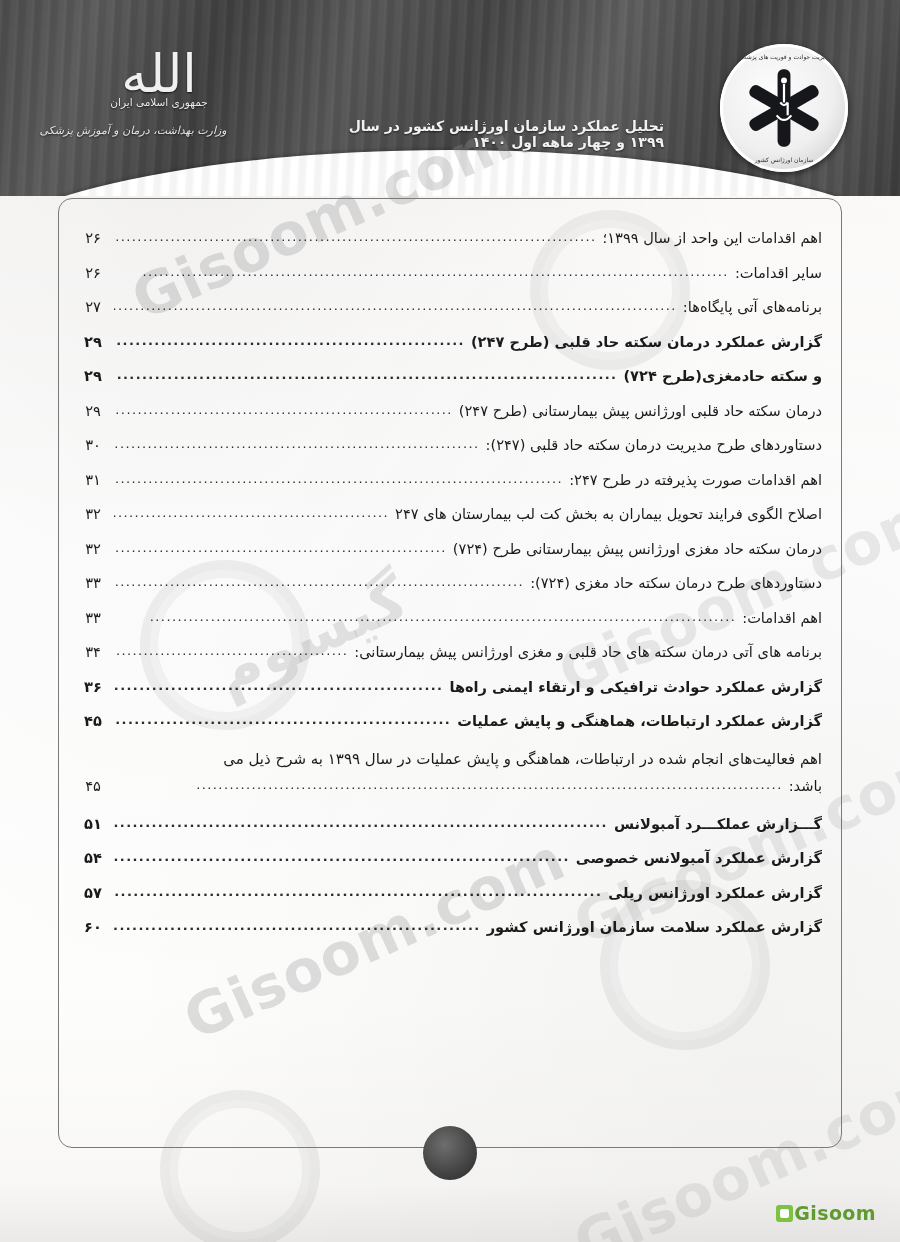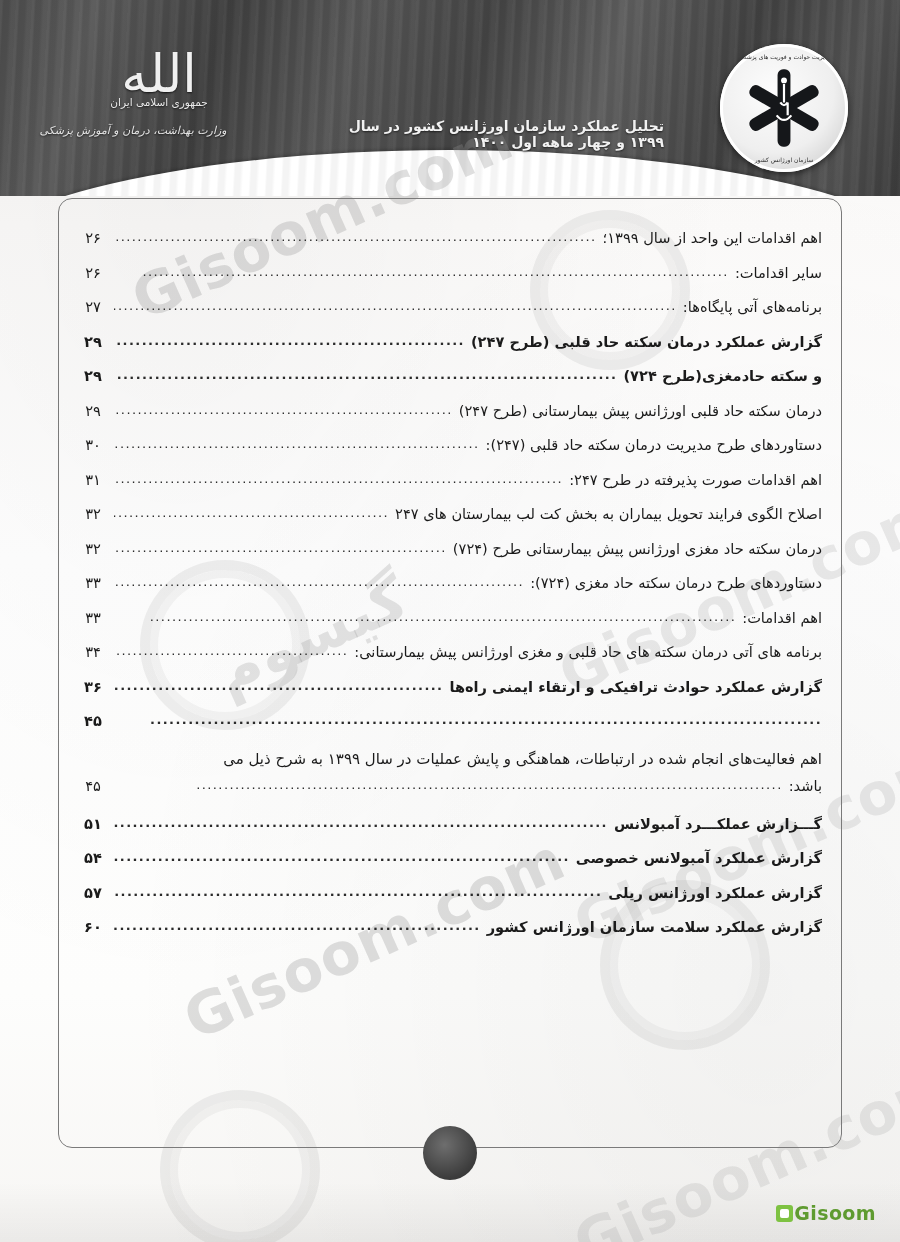--- a/index.html
+++ b/index.html
@@ -434,20 +434,21 @@
       <span class="toc-page">۳۴</span>
     </div>
 
     <div class="toc-row bold">
       <span class="toc-text">گزارش عملکرد حوادث ترافیکی و ارتقاء ایمنی راه‌ها</span>
       <span class="toc-dots">..........................................................................................................</span>
       <span class="toc-page">۳۶</span>
     </div>
 
     <div class="toc-row bold">
+      <span class="toc-text">گزارش عملکرد ارتباطات، هماهنگی و پایش عملیات</span>
       <span class="toc-dots">..........................................................................................................</span>
       <span class="toc-page">۴۵</span>
     </div>
 
     <div class="toc-para">اهم فعالیت‌های انجام شده در ارتباطات، هماهنگی و پایش عملیات در سال ۱۳۹۹ به شرح ذیل می</div>
     <div class="toc-row" style="margin-bottom:17px;">
       <span class="toc-text">باشد:</span>
       <span class="toc-dots">..........................................................................................................</span>
       <span class="toc-page">۴۵</span>
     </div>

